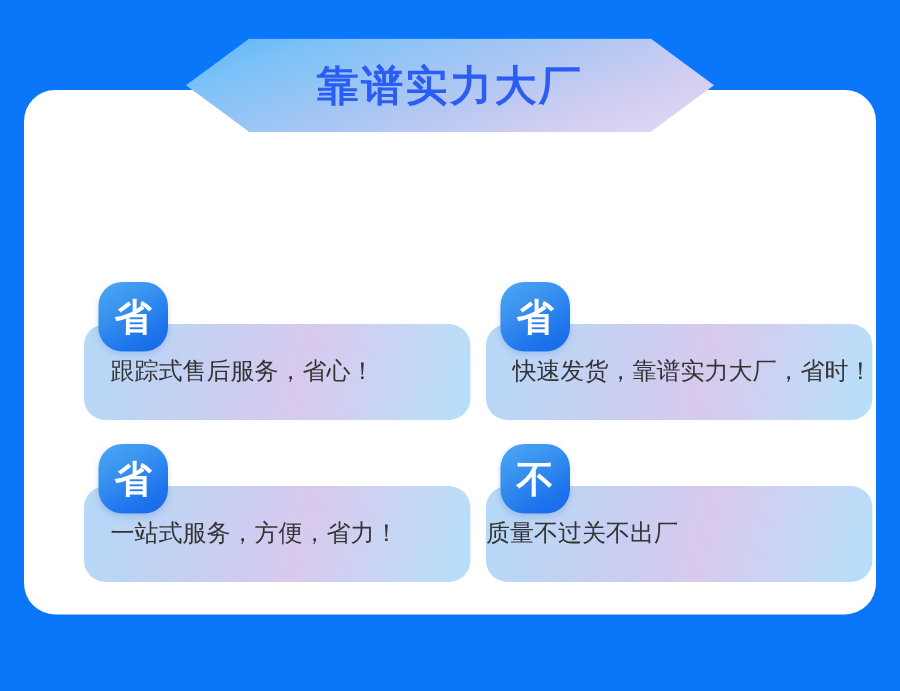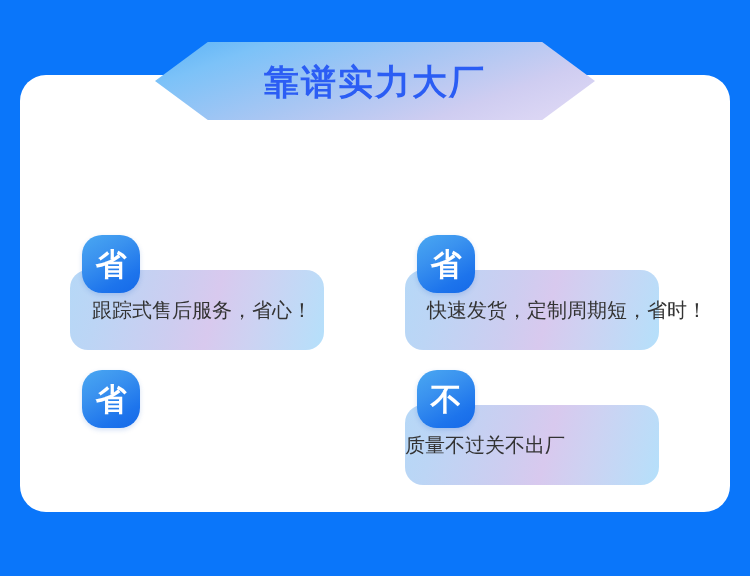--- a/index.html
+++ b/index.html
@@ -42,21 +42,20 @@
         #5ab2f7 0%,
         #7cc2f8 18%,
         #a8c6f3 48%,
         #cfcdf1 75%,
         #e2dbf6 100%);
     -webkit-clip-path: polygon(12% 0%, 88% 0%, 100% 50%, 88% 100%, 12% 100%, 0% 50%);
     clip-path: polygon(12% 0%, 88% 0%, 100% 50%, 88% 100%, 12% 100%, 0% 50%);
     display: flex;
     align-items: center;
     justify-content: center;
-    margin-top: 10px;
   }
   .banner-title {
     font-size: 35px;
     font-weight: bold;
     color: #2b5df4;
     letter-spacing: 2px;
     line-height: 1;
     white-space: nowrap;
     -webkit-user-select: none;
     user-select: none;
@@ -78,21 +77,21 @@
   }
   .card-wrap.c0 { left: 0px;   top: 0px; }
   .card-wrap.c1 { left: 335px; top: 0px; }
   .card-wrap.c2 { left: 0px;   top: 135px; }
   .card-wrap.c3 { left: 335px; top: 135px; }
 
   .card-body {
     position: absolute;
     left: 0;
     bottom: 0;
-    width: 254px;
+    width: 322px;
     height: 80px;
     border-radius: 18px;
     background: linear-gradient(105deg,
         #b6d8f7 0%,
         #bcd5f5 14%,
         #cdcdf0 42%,
         #d8c9ee 56%,
         #cdd2f2 72%,
         #bcdcf8 92%,
         #b4e0fb 100%);
@@ -148,28 +147,31 @@
         <div class="card-body align-left">
           <span class="card-text">跟踪式售后服务，省心！</span>
         </div>
         <div class="badge">
           <span class="badge-char">省</span>
         </div>
       </div>
 
       <div class="card-wrap c1">
         <div class="card-body align-left">
-          <span class="card-text">快速发货，定制周期短，省时！</span>
+          <span class="card-text">快速发货，靠谱实力大厂，省时！</span>
         </div>
         <div class="badge">
           <span class="badge-char">省</span>
         </div>
       </div>
 
       <div class="card-wrap c2">
+        <div class="card-body align-left">
+          <span class="card-text">一站式服务，方便，省力！</span>
+        </div>
         <div class="badge">
           <span class="badge-char">省</span>
         </div>
       </div>
 
       <div class="card-wrap c3">
         <div class="card-body align-center">
           <span class="card-text">质量不过关不出厂</span>
         </div>
         <div class="badge">

